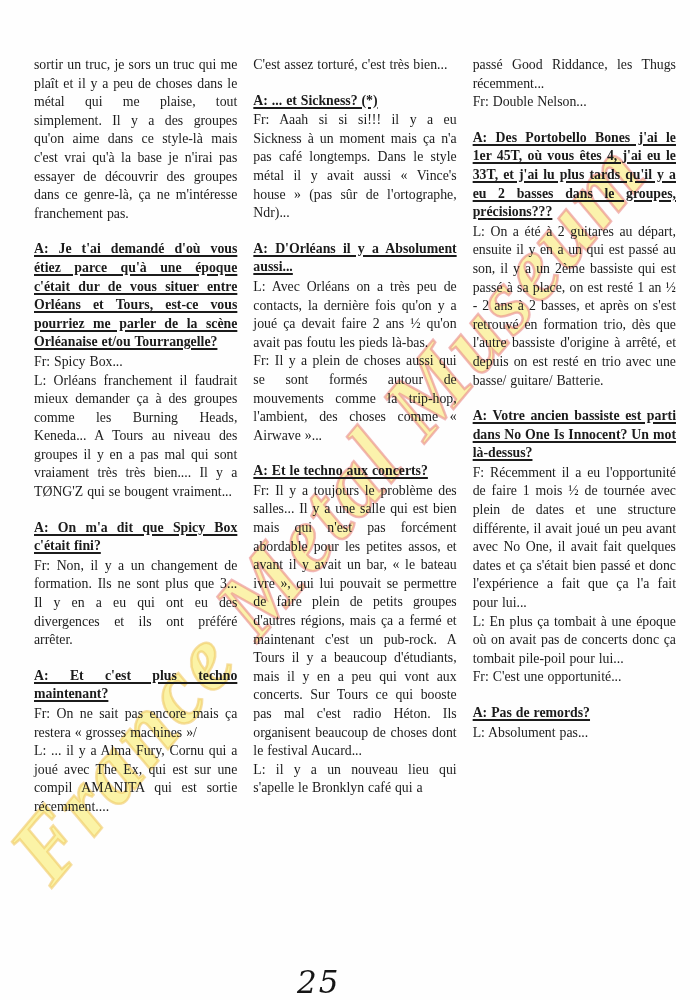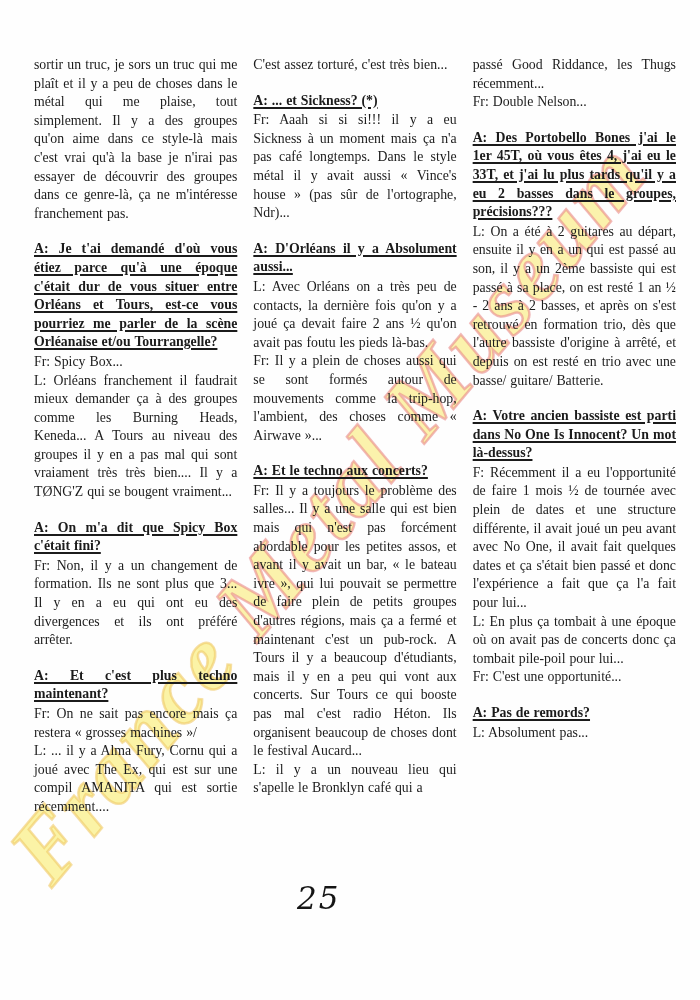--- a/index.html
+++ b/index.html
@@ -60,21 +60,21 @@
   .col p.q {
     font-weight: bold;
     text-decoration: underline;
     text-decoration-thickness: 1.5px;
     text-underline-offset: 2px;
     margin-top: 17px;
   }
   .col p.q + p.a { margin-top: 1px; }
   .pagenum {
     position: absolute;
-    left: 297px; top: 880px;
+    left: 297px; top: 964px;
     z-index: 1;
     font-family: "DejaVu Serif", serif;
     font-style: italic;
     font-size: 31px;
     color: #151515;
     letter-spacing: 2px;
   }
 </style>
 </head>
 <body>

